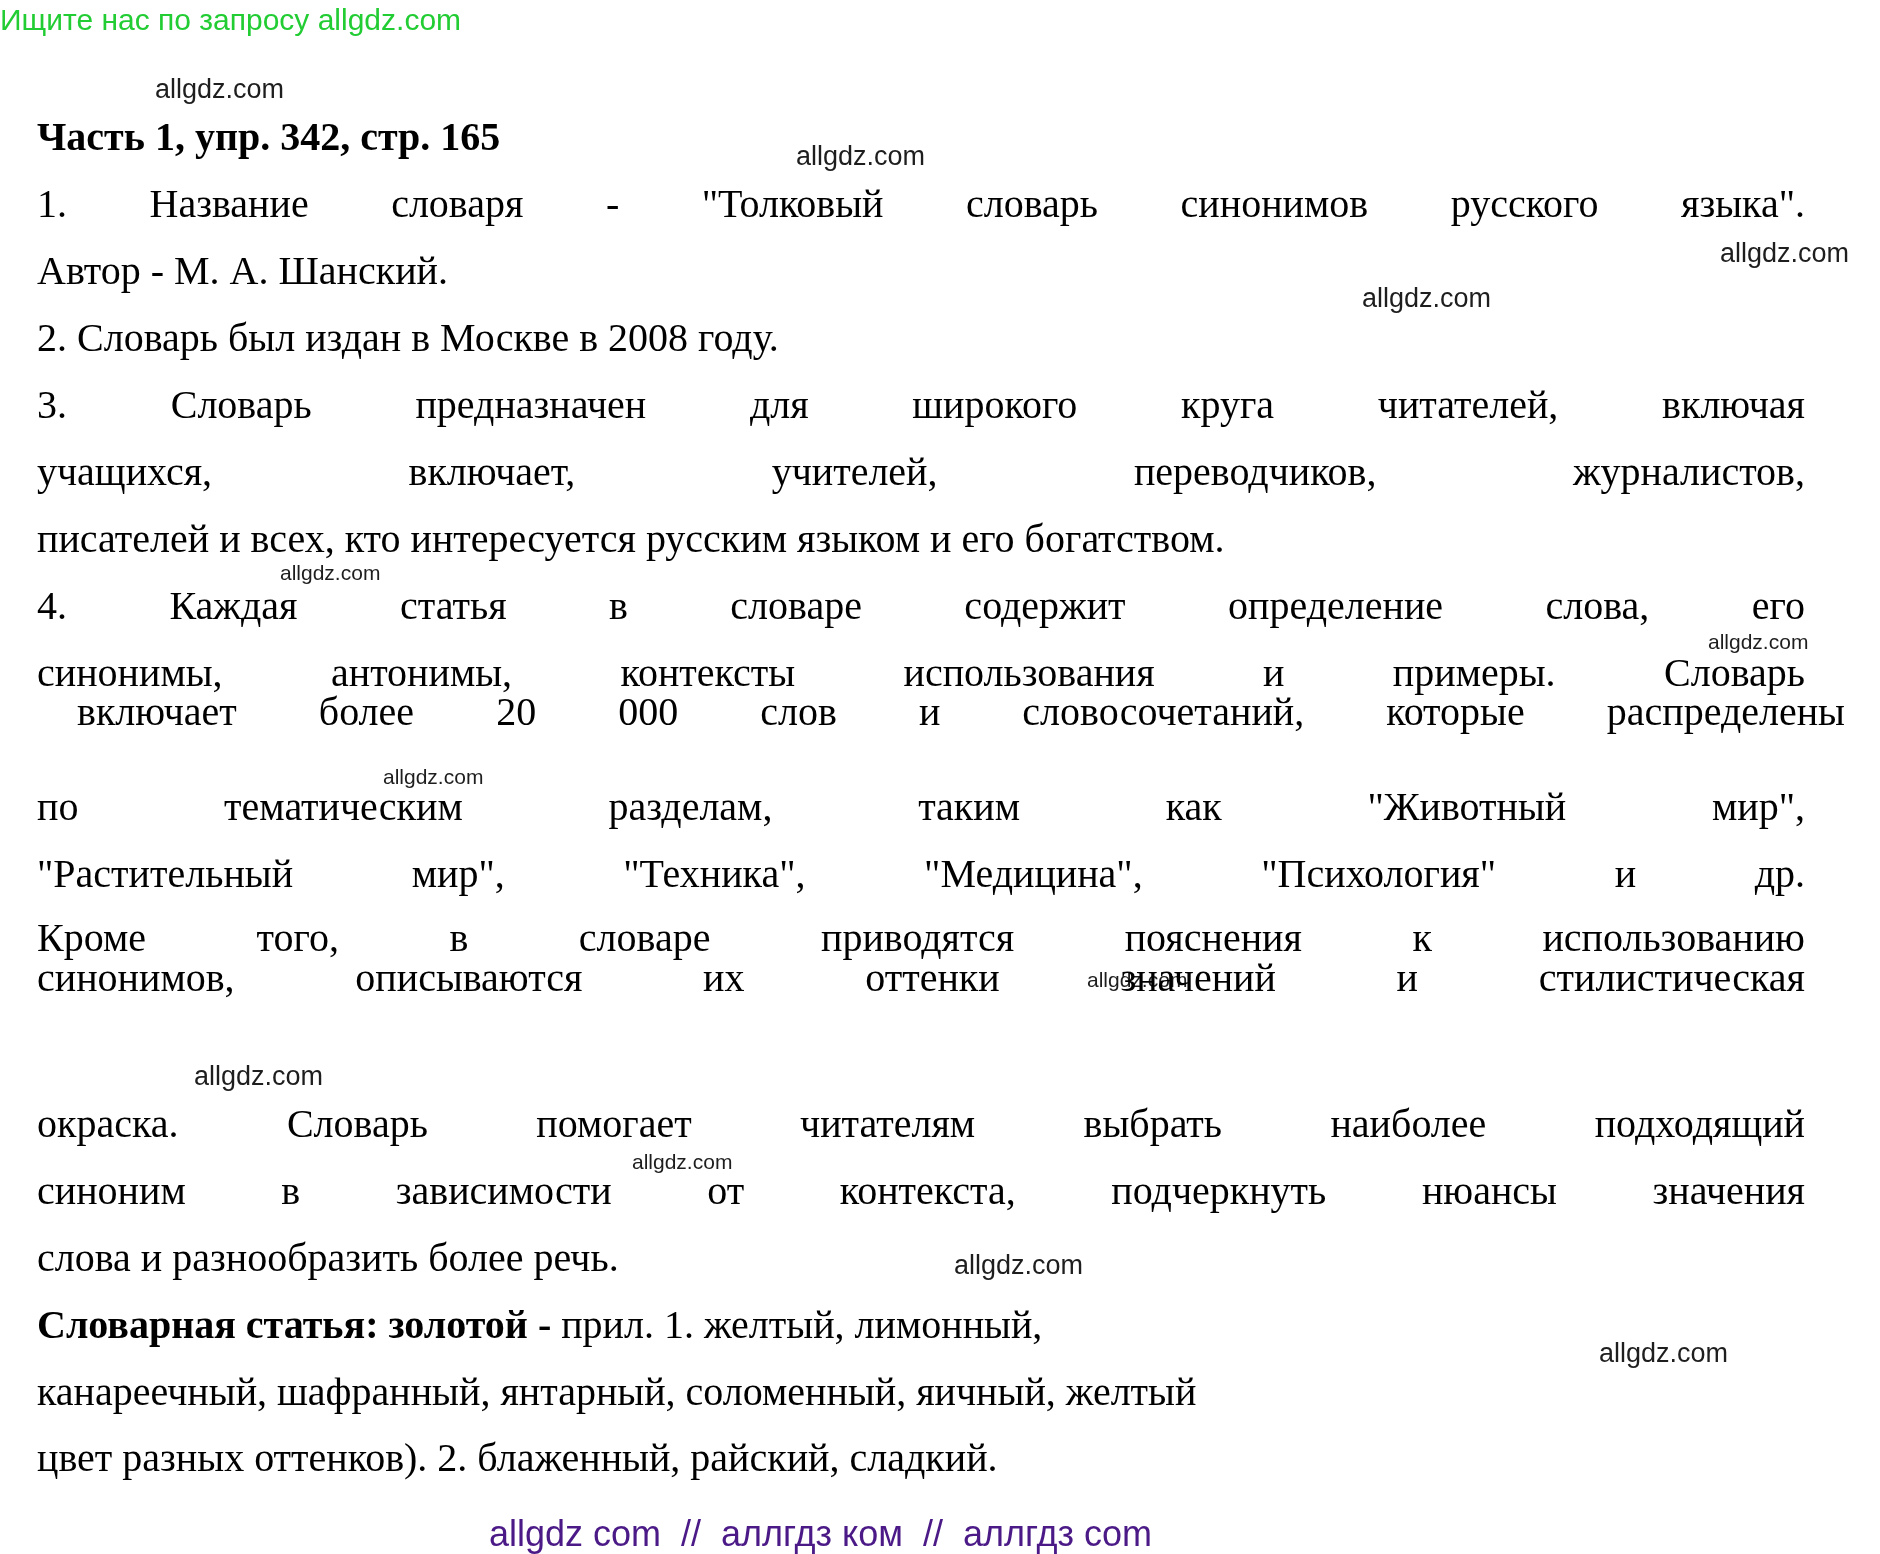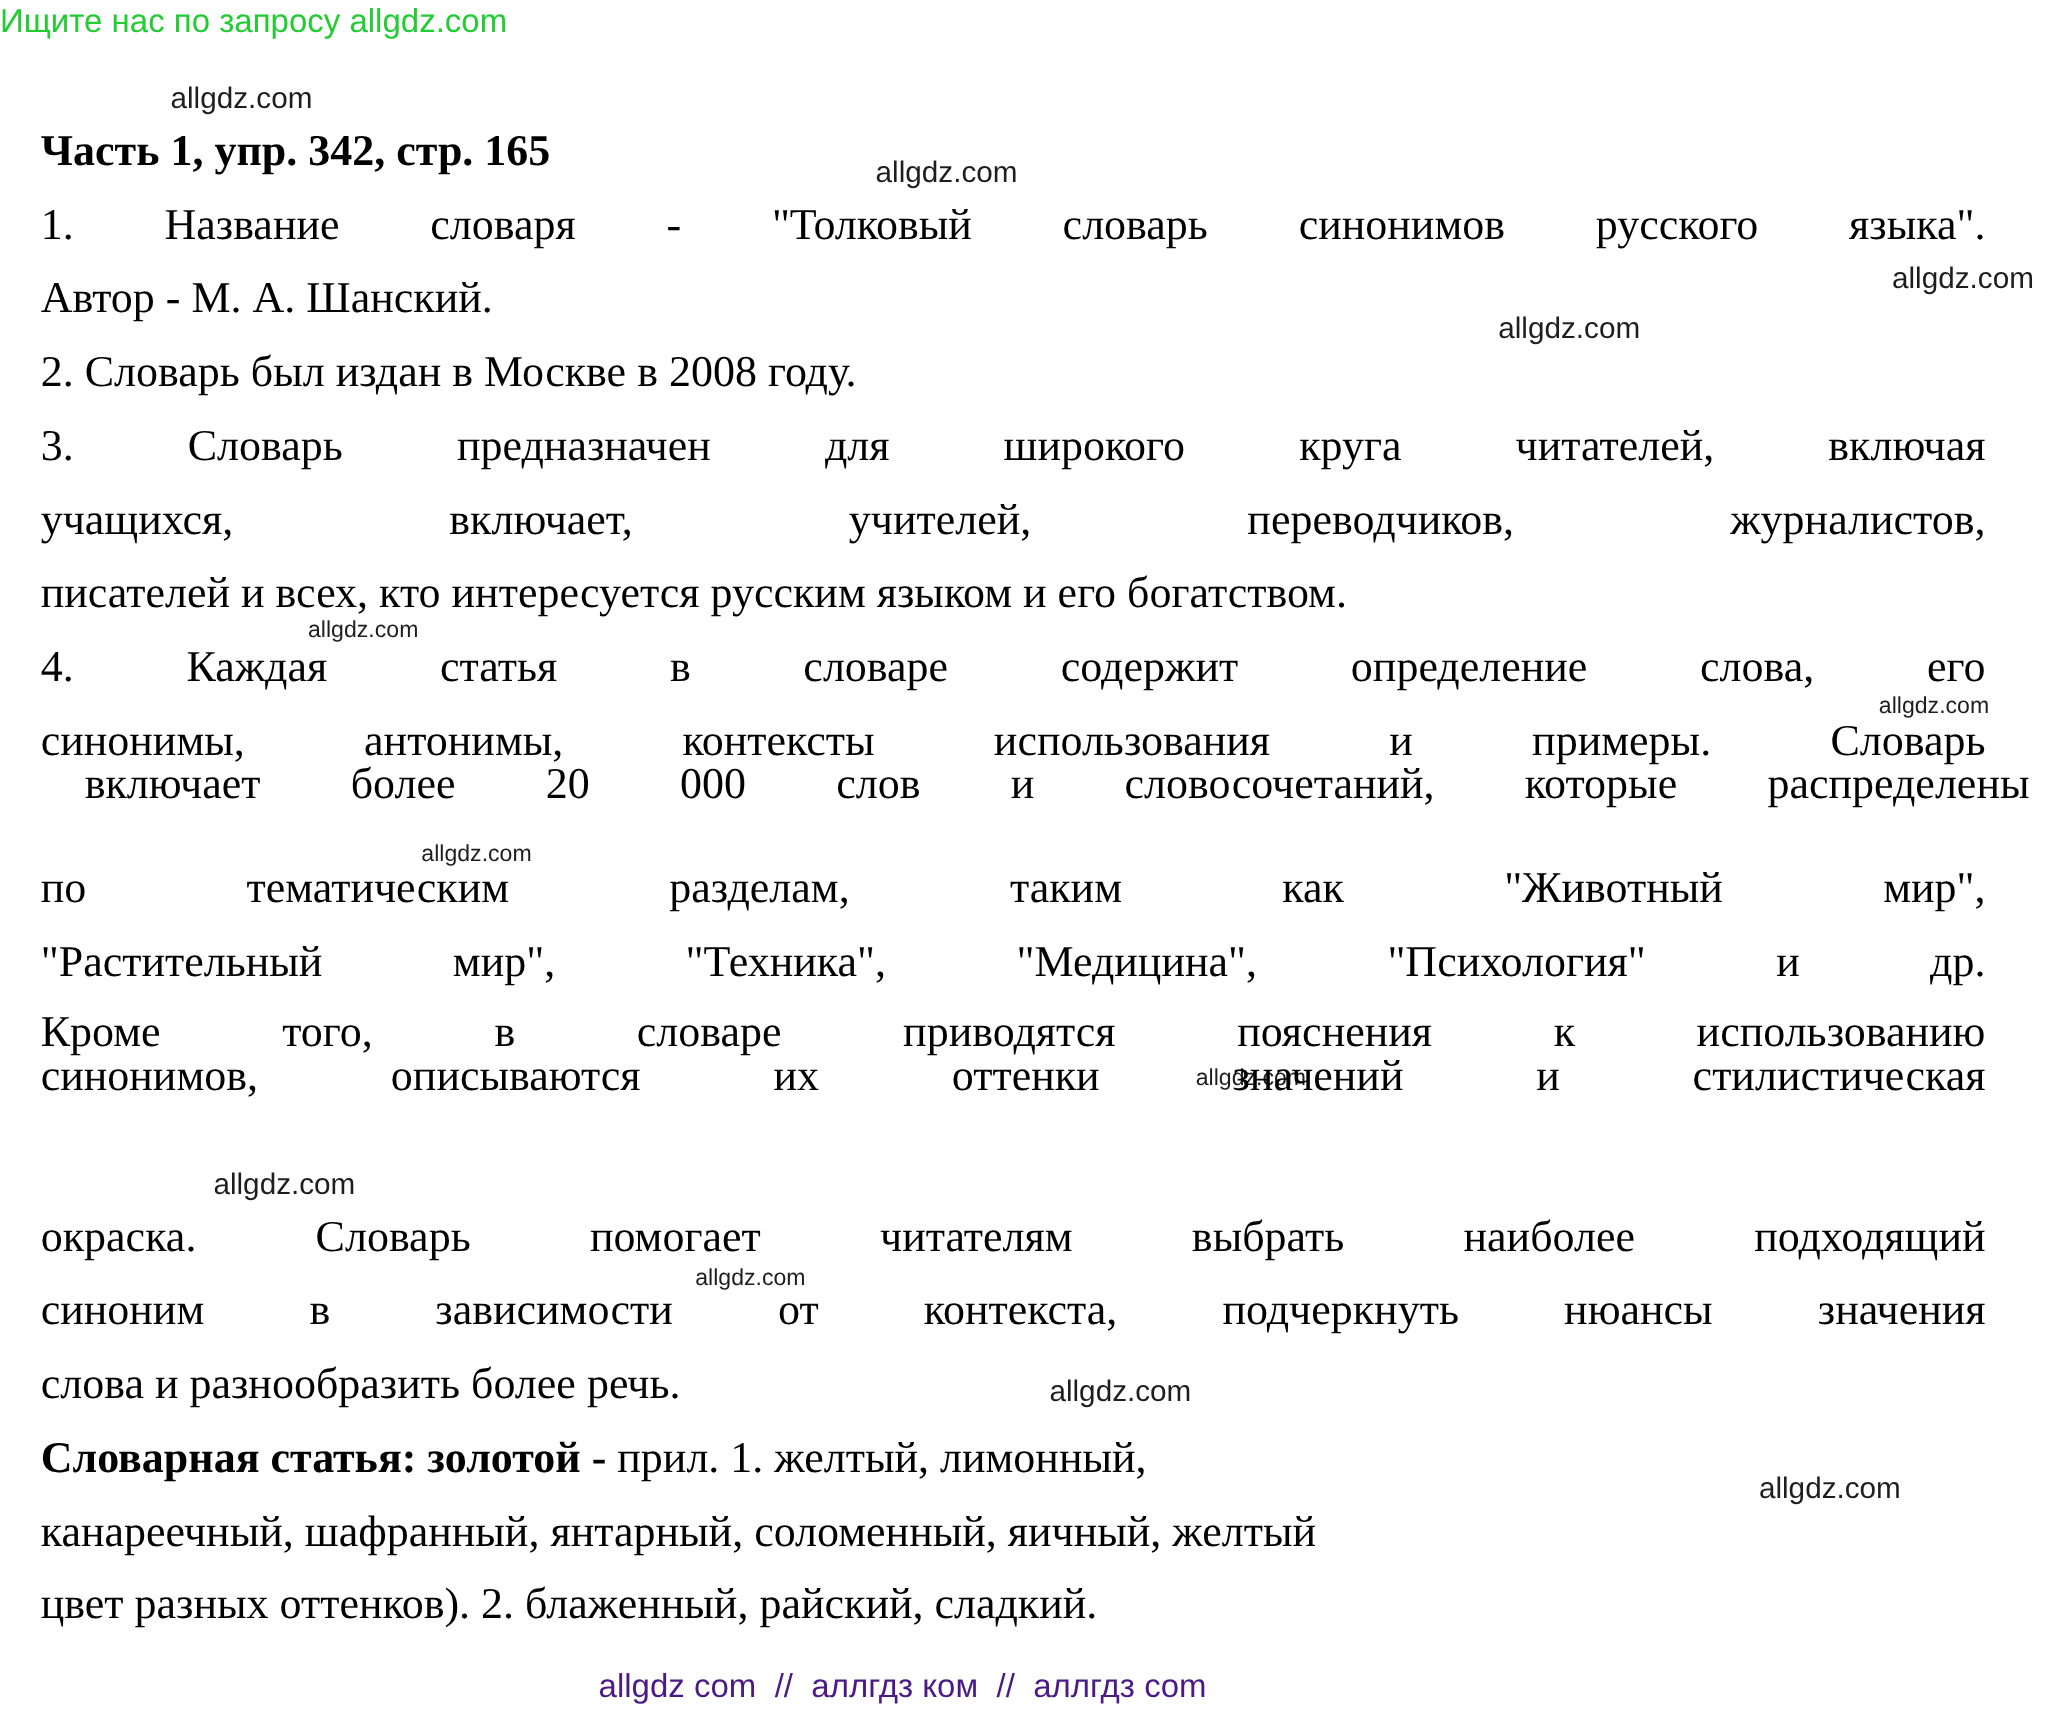--- a/index.html
+++ b/index.html
@@ -10,21 +10,21 @@
           font-family:"Liberation Serif", serif; font-size:40px; line-height:67px;
           color:#000; white-space:nowrap; overflow:visible; }
   .j { text-align:justify; text-align-last:justify; }
   .nj { text-align:left; }
   .bold { font-weight:bold; }
   .wm { position:absolute; font-family:"Liberation Sans", sans-serif; color:#1e1e1e;
         white-space:nowrap; line-height:1; }
   .wm.big { font-size:27px; }
   .wm.small { font-size:21px; }
   .footer { position:absolute; top:1516px; left:0; width:1641px; text-align:center;
-            font-family:"Liberation Sans", sans-serif; font-size:30px; line-height:36px; }
+            font-family:"Liberation Sans", sans-serif; font-size:36px; line-height:36px; }
 </style>
 </head>
 <body>
 
 <div class="hdr" style="color:#22cc33;">Ищите нас по запросу allgdz.com</div>
 
 <div class="wm big" style="left:155px;  top:76px;">allgdz.com</div>
 <div class="wm big" style="left:796px;  top:143px;">allgdz.com</div>
 <div class="wm big" style="left:1720px; top:240px;">allgdz.com</div>
 <div class="wm big" style="left:1362px; top:285px;">allgdz.com</div>

